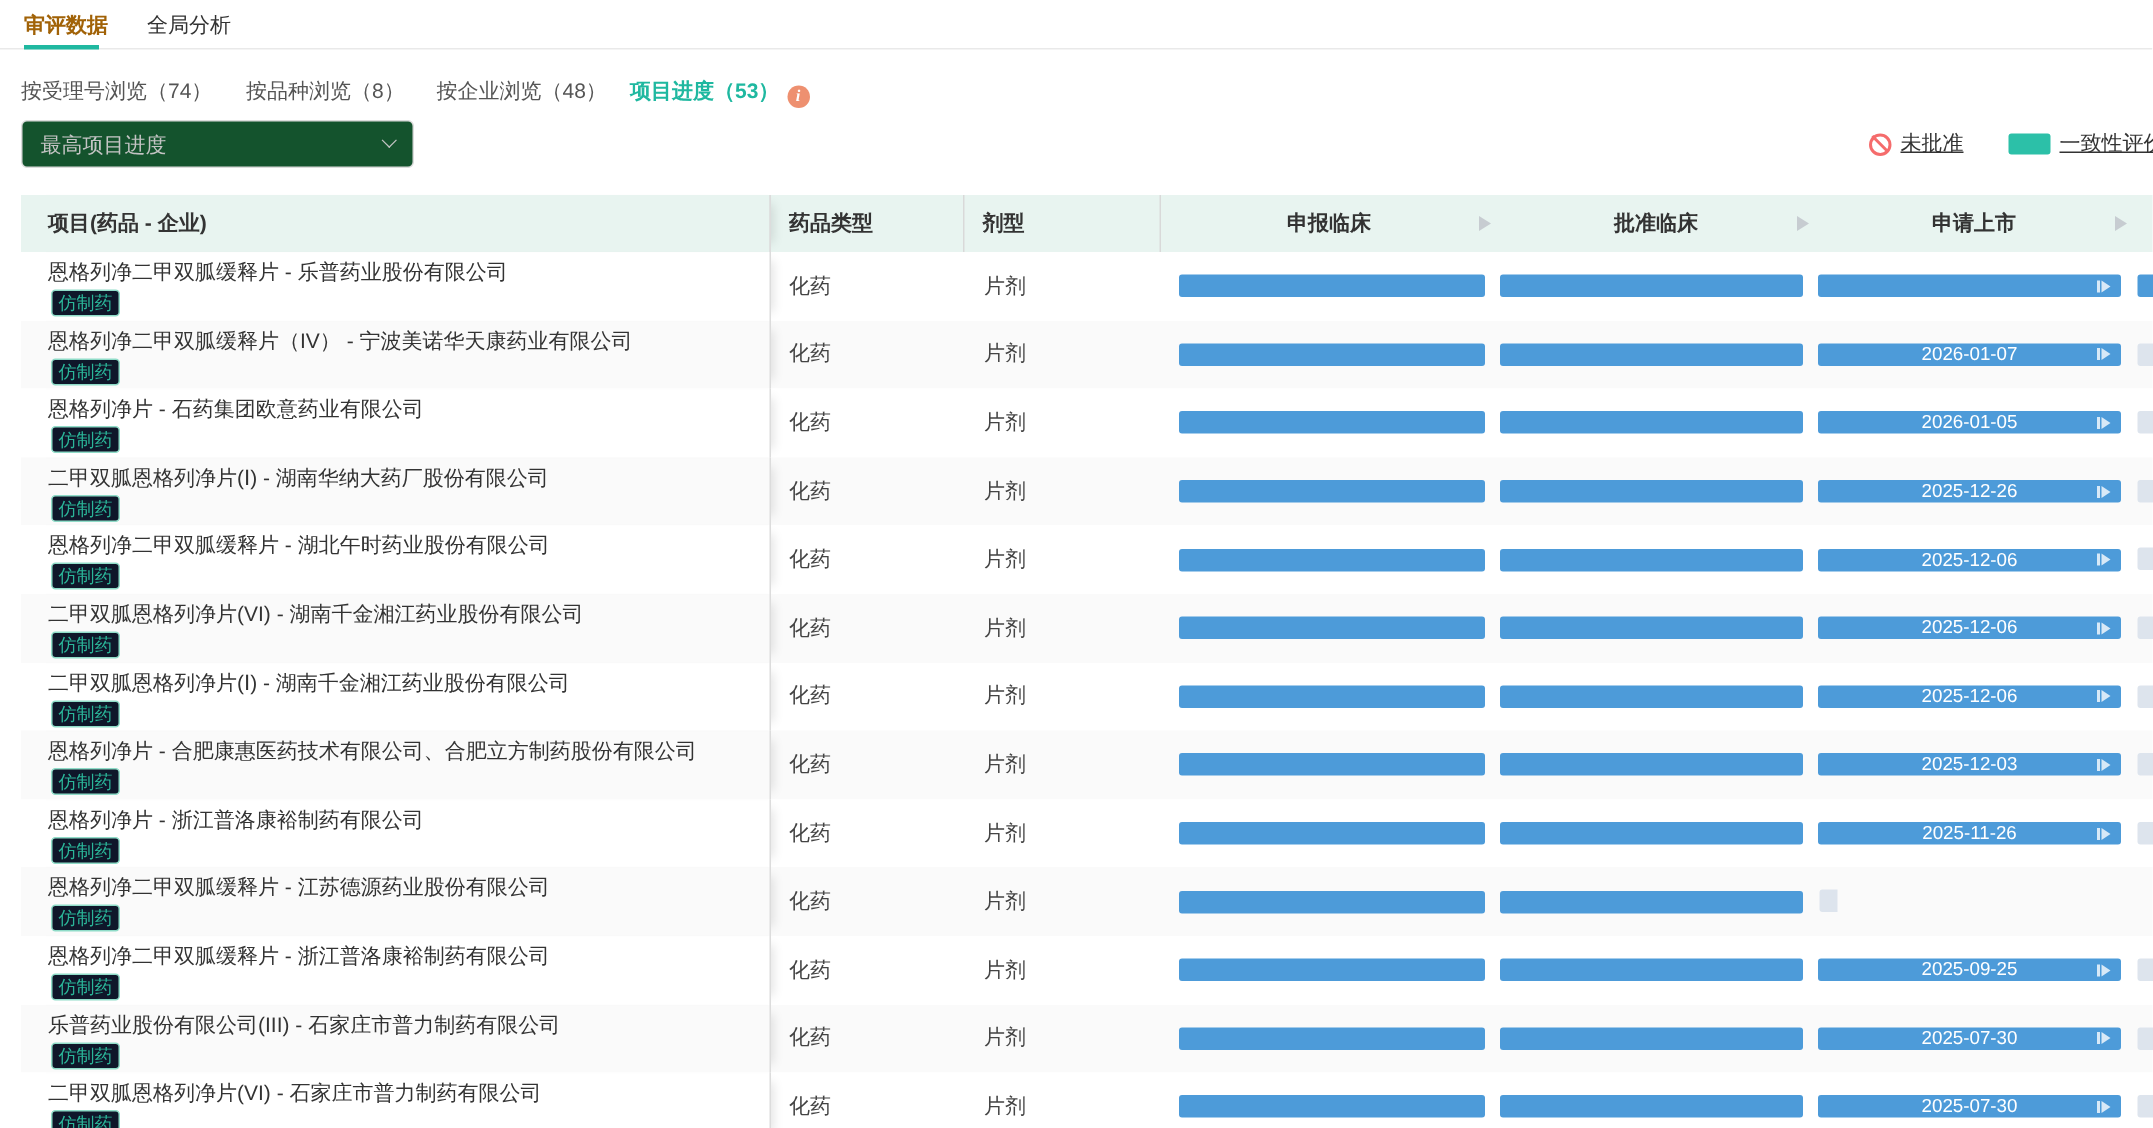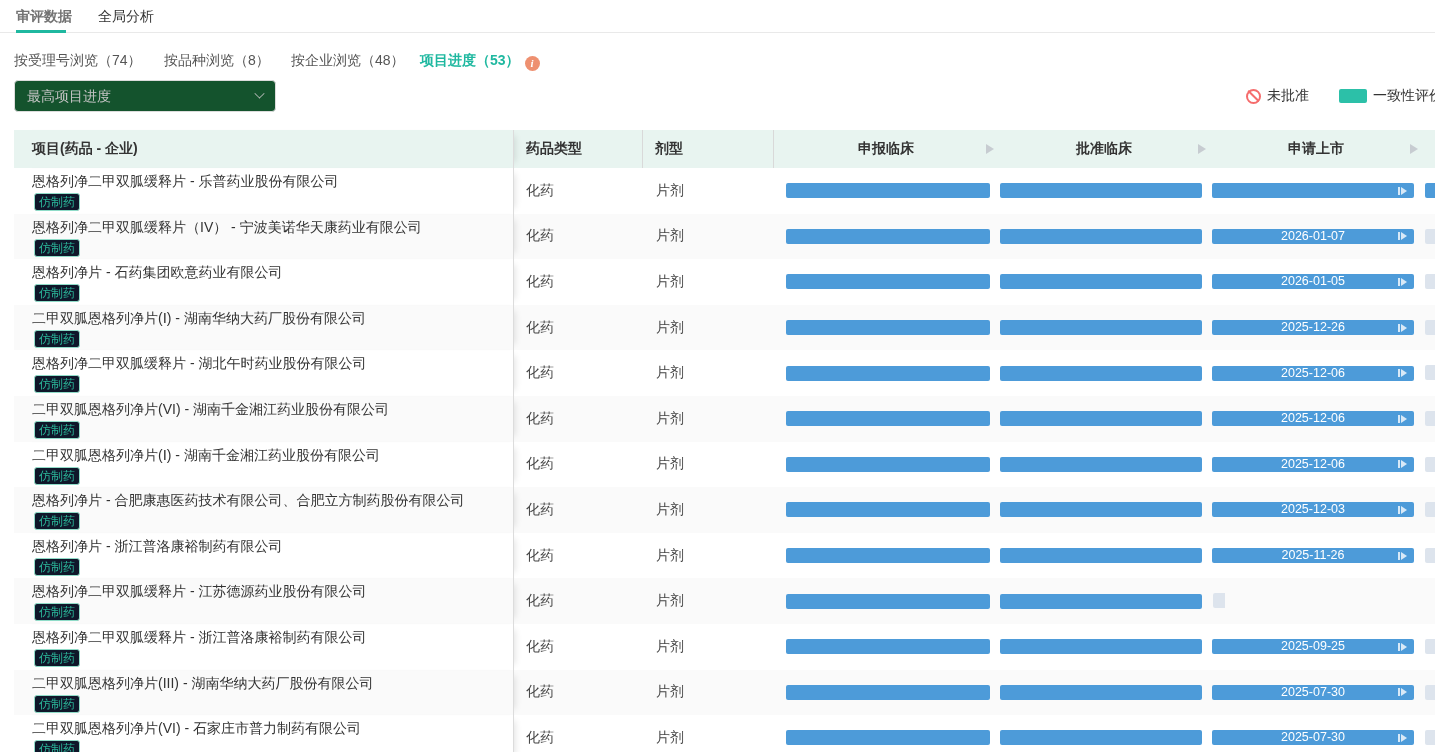--- a/index.html
+++ b/index.html
@@ -2,21 +2,21 @@
 <html><head>
 <meta charset="utf-8">
 <style>
   * { margin:0; padding:0; box-sizing:border-box; }
   html,body { width:1435px; height:752px; overflow:hidden; background:#fff;
     font-family:"Liberation Sans","DejaVu Sans",sans-serif; color:#333; }
 
   
   .topbar { position:relative; height:33px; border-bottom:1px solid #e9e9e9; }
   .tab { position:absolute; top:8px; font-size:14px; color:#333; cursor:pointer; }
-  .tab-1 { left:16px; color:#737373; font-weight:bold;text-align:right; }
+  .tab-1 { left:16px; color:#a16207; font-weight:bold;text-align:right; }
   .tab-2 { left:98px; }
   .tab-underline { position:absolute; left:16px; top:30px; width:50px; height:3px; background:#1fb8a0; }
 
   
   .subtabs { position:absolute; top:52px; left:14px; height:20px; }
   .subtab { position:absolute; top:0; font-size:14px; color:#555; white-space:nowrap; cursor:pointer; }
   .subtab-1 { left:0; }
   .subtab-2 { left:150px; }
   .subtab-3 { left:277px; }
   .subtab-4 { left:406px; color:#1fb8a0; font-weight:bold; }
@@ -30,21 +30,21 @@
   .select .ph { position:absolute; left:12px; top:7px; font-size:14px; color:#c4c4c4; }
   .select .chev { position:absolute; right:10px; top:6px; width:10px; height:10px; }
   .select .chev::before { content:''; position:absolute; left:0; top:2px; width:8px; height:8px;
     border-right:1.5px solid #c4c4c4; border-bottom:1.5px solid #c4c4c4; transform:rotate(45deg) scale(.8); }
 
   
   .legend { position:absolute; top:87px; left:1246px; height:18px; display:flex; align-items:center; }
   .prohibit { width:15px; height:15px; border:2px solid #f56c6c; border-radius:50%; position:relative; display:inline-block; }
   .prohibit::after { content:''; position:absolute; left:-2px; top:4.5px; width:15px; height:2px;
     background:#f56c6c; transform:rotate(45deg); }
-  .legend-label { font-size:14px; color:#333; margin-left:6px; white-space:nowrap; }
+  .legend-label { font-size:14px; color:#333; margin-left:6px; white-space:nowrap;text-decoration:underline; }
   .swatch { width:28px; height:14px; background:#2cc0a8; border-radius:2px; margin-left:30px; display:inline-block; }
 
   
   .table { position:absolute; top:130px; left:14px; width:1421px; }
   .thead { display:flex; height:38px; background:#e8f4f0; align-items:center; font-weight:bold; font-size:14px; }
   .trow { display:flex; height:45.6px; background:#fff; }
   .trow.striped { background:#fafafa; }
 
   .c-project { width:500px; padding:4px 0 0 18px; position:relative;
     border-right:1px solid #dcdcdc; box-shadow:7px 0 7px -6px rgba(0,0,0,.12); z-index:2; }
@@ -410,21 +410,21 @@
             </span>
       </div>
     </div>
     <div class="c-frag">
       <div class="frag frag-gray"></div>
     </div>
   </div>
 
   <div class="trow striped">
     <div class="c-project">
-      <div class="pname">二甲双胍恩格列净片(III) - 湖南华纳大药厂股份有限公司</div>
+      <div class="pname">乐普药业股份有限公司(III) - 石家庄市普力制药有限公司</div>
       <span class="badge">仿制药</span>
     </div>
     <div class="c-type">化药</div>
     <div class="c-form">片剂</div>
     <div class="c-stage1 stage-cell">
       <div class="bar bar-plain1"></div>
     </div>
     <div class="c-stage2 stage-cell">
       <div class="bar bar-plain2"></div>
     </div>

